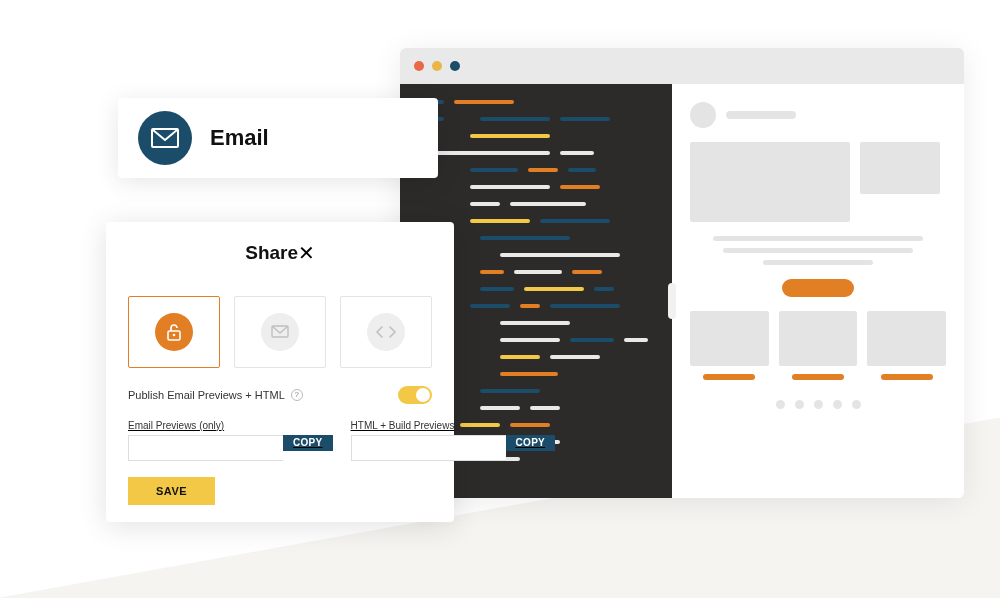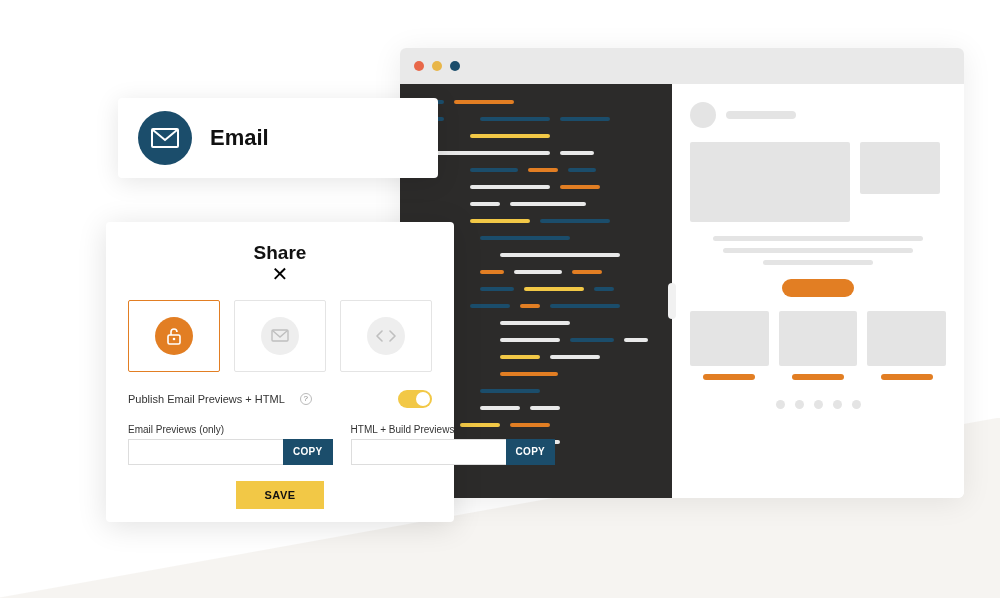--- a/index.html
+++ b/index.html
@@ -164,22 +164,21 @@
     width: 348px;
     height: 300px;
     background:#fff;
     border-radius:4px;
     box-shadow: 0 4px 30px rgba(0,0,0,0.12);
     padding: 20px 22px 16px 22px;
     z-index: 4;
   }
   .share-header {
     display:flex; justify-content:center; align-items:center;
-    margin-bottom: 16px;
-    flex-direction: column;
+    margin-bottom: 32px;
   }
   .share-title {
     font-size: 19px;
     font-weight: 700;
     color:#111;
   }
   .close-x {
     font-size: 20px;
     line-height: 1;
     cursor: pointer;
@@ -204,60 +203,61 @@
   }
   .opt-circle.orange { background:#e27e23; }
   .opt-circle.grey   { background:#eeeeee; }
 
   .publish-row {
     display:flex; align-items:center; justify-content:space-between;
     font-size: 11px; color:#333;
     margin-bottom: 16px;
   }
   .publish-left {
-    display:flex; align-items:center; gap:15px;
+    display:flex; align-items:center; gap:6px;
   }
   .info-icon {
     width:12px; height:12px; border:1px solid #bbb; border-radius:50%;
     display:inline-flex; align-items:center; justify-content:center;
     font-size:8px; color:#888;
   }
   .toggle {
     width: 34px; height:18px; background:#f2c846; border-radius:10px;
     position:relative; cursor:pointer;
   }
   .toggle .knob {
     position:absolute; right:2px; top:2px; width:14px; height:14px;
     background:#fff; border-radius:50%;
   }
 
   .field-row {
     display:flex; gap: 18px; margin-bottom: 16px;
   }
   .field {
     flex:1;
+    text-decoration:underline;
   }
   .field-label {
     font-size: 10px; color:#333; margin-bottom:4px;
   }
   .field-input-row {
     display:flex;
   }
   .field-input {
     flex:1; height:26px; border:1px solid #ddd; border-right:none;
     font-size:11px; padding:0 6px;
   }
   .copy-btn {
-    height:26px; padding:0 10px; background:#1b4d6b; color:#fff;
+    height:16px; padding:0 10px; background:#1b4d6b; color:#fff;
     border:none; font-size:10px; font-weight:700; letter-spacing:0.3px;
     cursor:pointer;
   }
 
   .save-row {
-    display:flex; justify-content:center;
+    display:flex; justify-content:flex-start;
   }
   .save-btn {
     height:28px; padding: 0 28px; background:#f2c846; color:#111;
     border:none; font-size:11px; font-weight:700; letter-spacing:0.5px;
     cursor:pointer;
   }
 </style>
 </head>
 <body>
 

